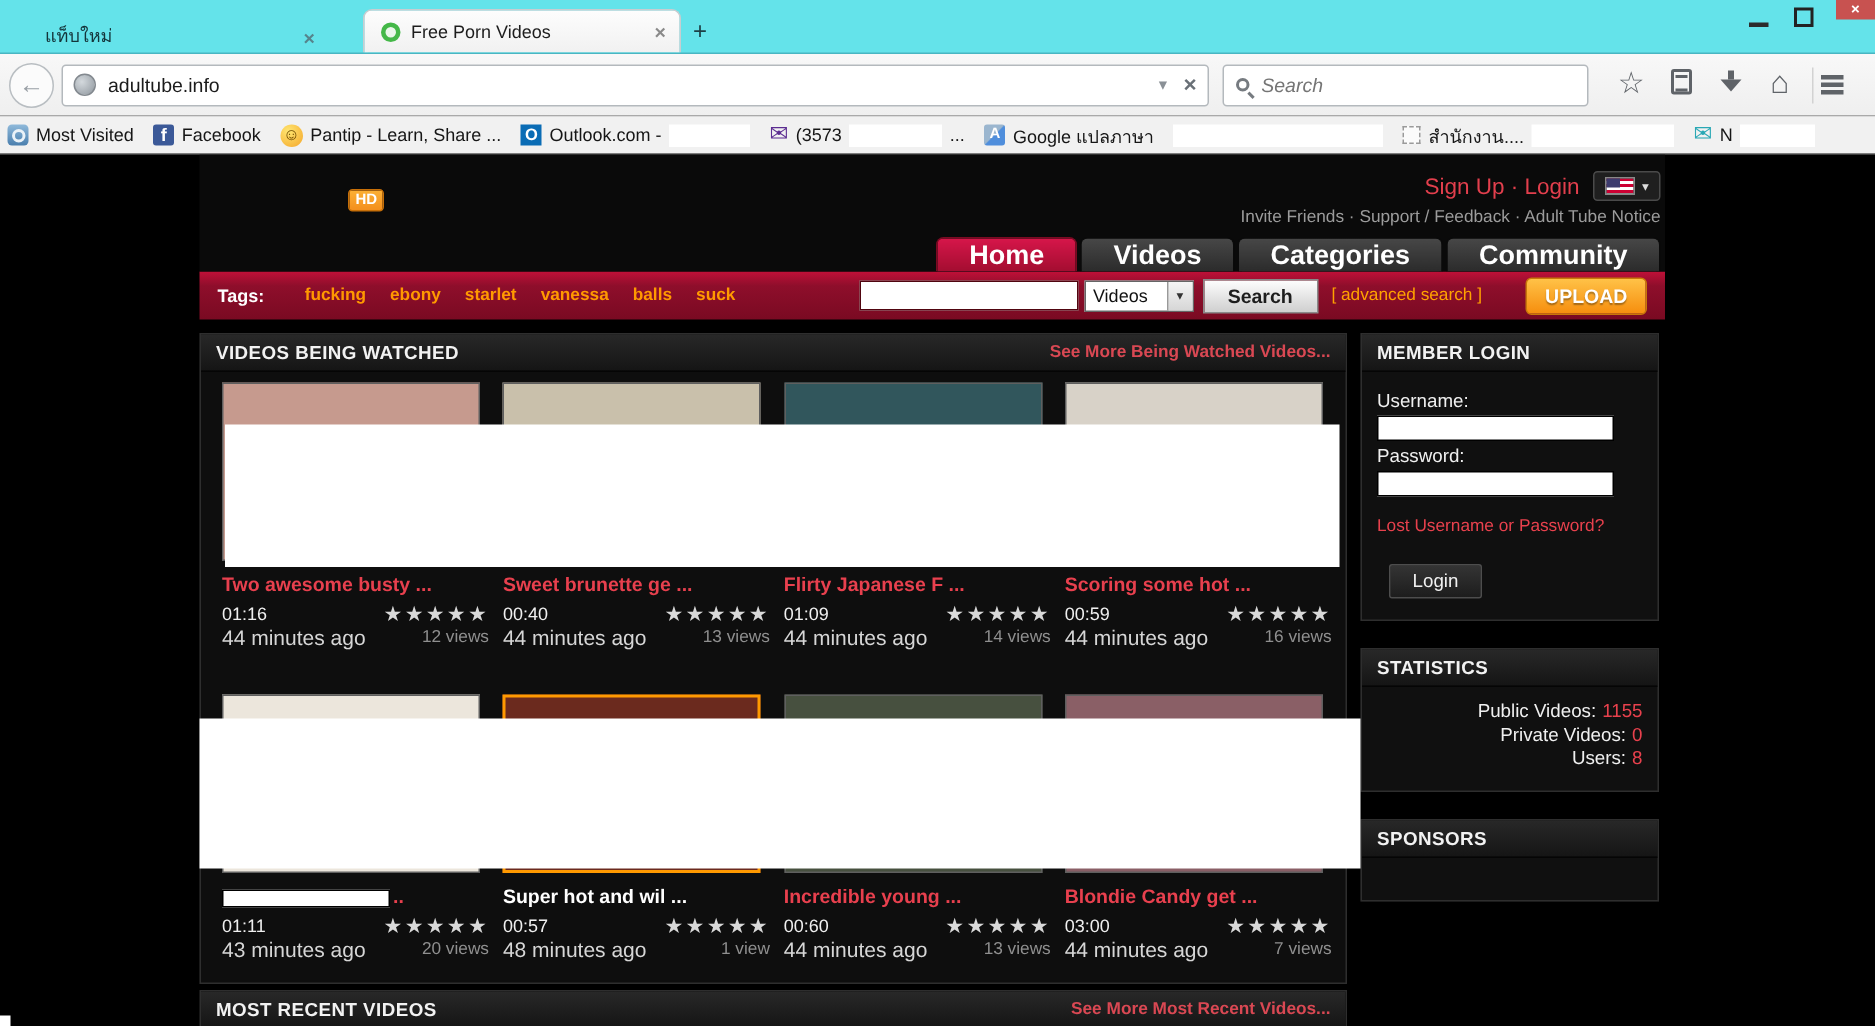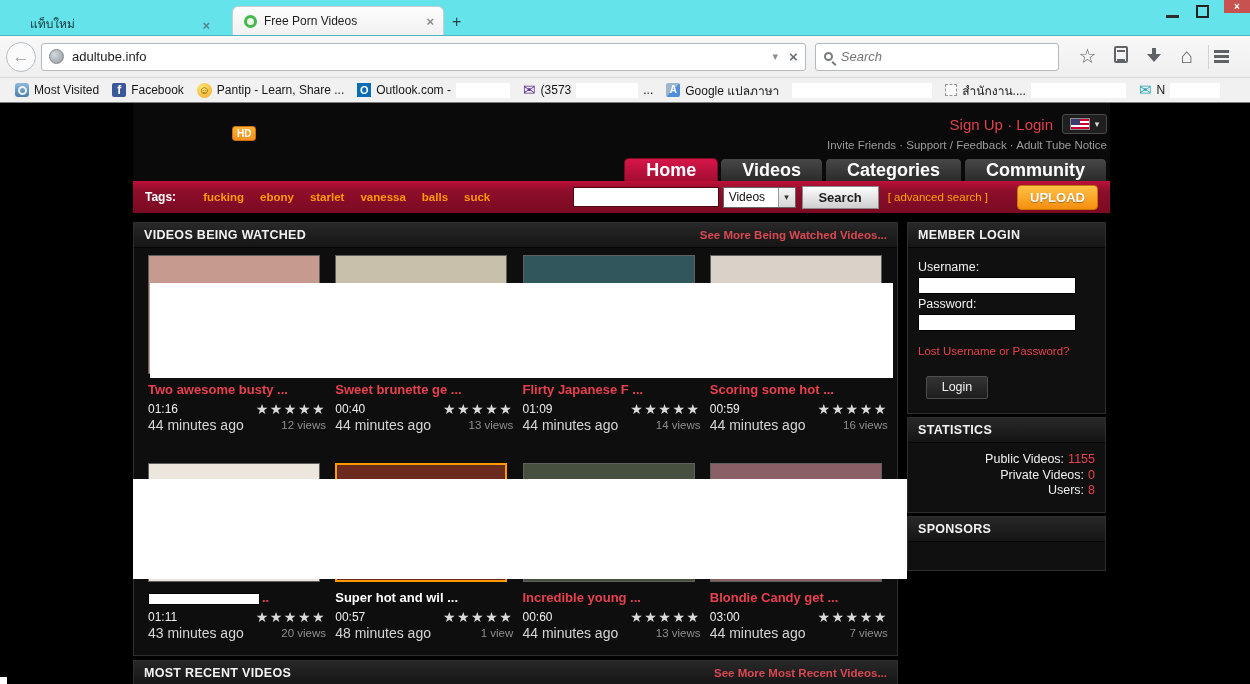--- a/index.html
+++ b/index.html
@@ -4,21 +4,21 @@
 <style>
   * { box-sizing: border-box; margin: 0; padding: 0; }
   html,body { width:1250px; height:684px; overflow:hidden; }
   body { font-family:"Liberation Sans",sans-serif; background:#000; position:relative; }
 
   
   .titlebar { position:relative; height:36px; background:#64e3ea; border-bottom:1px solid #49b6c2; }
   .tabstrip { position:absolute; left:10px; bottom:0; display:flex; align-items:flex-end; }
   .tab-inactive { width:208px; height:26px; display:flex; align-items:flex-end; padding:0 8px 2px 20px; font-size:12px; color:#14343a; }
   .tab-close { margin-left:auto; color:#56848c; font-size:13px; font-weight:bold; cursor:default; }
-  .tab-active { width:212px; height:29px; background:linear-gradient(#fdfdfd,#f1f1f1); border:1px solid #c8cdd0; border-bottom:none; border-radius:6px 6px 0 0; display:flex; align-items:center; gap:7px; padding:0 9px 0 11px; font-size:12px; color:#1d1d1d; margin-left:14px; }
+  .tab-active { width:212px; height:29px; background:linear-gradient(#fdfdfd,#f1f1f1); border:1px solid #c8cdd0; border-bottom:none; border-radius:6px 6px 0 0; display:flex; align-items:center; gap:7px; padding:0 9px 0 11px; font-size:12px; color:#1d1d1d; margin-left:24px; }
   .tab-active .tab-close { color:#8a8a8a; }
   .favicon-ring { width:13px; height:13px; border-radius:50%; border:3px solid #44b848; background:#eaf7ea; flex:none; }
   .newtab-btn { margin:0 0 6px 8px; font-size:16px; color:#1c4046; line-height:14px; }
   .win-controls { position:absolute; top:0; right:0; display:flex; align-items:flex-start; }
   .win-min { width:13px; height:3px; background:#2c2c2c; margin-top:15px; }
   .win-max { width:13px; height:13px; border:2px solid #222; margin:5px 0 0 17px; }
   .win-close { width:26px; height:13px; background:#c85250; color:#fff; font-size:10px; font-weight:bold; text-align:center; line-height:13px; margin-left:15px; }
 
   .navbar { height:42px; background:linear-gradient(#f8f8f8,#efefef); display:flex; align-items:center; padding:0 6px; border-bottom:1px solid #dadada; }
   .back-btn { flex:none; width:30px; height:30px; border-radius:50%; border:1px solid #b9bec2; background:#fbfbfb; color:#9aa0a6; font-size:17px; line-height:27px; text-align:center; margin-right:5px; }
@@ -38,21 +38,21 @@
   .clipboard-icon { display:inline-block; width:14px; height:17px; border:2px solid #5f6368; border-radius:2px; position:relative; }
   .clipboard-icon::before { content:""; position:absolute; left:1px; right:1px; top:2px; height:7px; border-top:2px solid #5f6368; border-bottom:2px solid #5f6368; }
   .down-icon { display:inline-block; position:relative; width:14px; height:14px; }
   .down-icon::before { content:""; position:absolute; left:5px; top:0; width:4px; height:6px; background:#5f6368; }
   .down-icon::after { content:""; position:absolute; left:0; top:6px; border-left:7px solid transparent; border-right:7px solid transparent; border-top:8px solid #5f6368; }
   .home-icon { font-size:21px; color:#5f6368; line-height:20px; }
   .vsep { width:1px; height:24px; background:#d2d2d2; margin:0 5px; }
   .menu-icon { display:inline-block; margin-right:-3px; }
   .menu-icon span { display:block; width:15px; height:3px; background:#5f6368; margin:2px 0; }
 
-  .bookmarksbar { height:25px; background:#f1f1f1; display:flex; align-items:center; gap:13px; padding:0 15px; font-size:12px; color:#161616; border-bottom:1px solid #7e7e7e; white-space:nowrap; overflow:hidden; }
+  .bookmarksbar { height:25px; background:#f1f1f1; display:flex; align-items:center; gap:13px; padding:0 5px; font-size:12px; color:#161616; border-bottom:1px solid #7e7e7e; white-space:nowrap; overflow:hidden; }
   .bm { display:flex; align-items:center; gap:5px; flex:none; }
   .redact { display:inline-block; height:15px; background:#fff; flex:none; }
   .mv-icon { width:14px; height:14px; border-radius:3px; background:linear-gradient(#8fb9da,#4a7fae); position:relative; }
   .mv-icon::after { content:""; position:absolute; left:3px; top:3px; width:5px; height:5px; border:2px solid #eaf2f8; border-radius:50%; }
   .fb-icon { width:14px; height:14px; background:#3b5998; color:#fff; font-weight:bold; font-size:12px; text-align:center; line-height:14px; border-radius:2px; }
   .smiley-icon { width:15px; height:15px; border-radius:50%; background:radial-gradient(circle at 35% 30%,#ffe671,#f4a62a); color:#6e4a00; font-size:11px; line-height:14px; text-align:center; }
   .ol-icon { width:14px; height:14px; background:#0a6cb5; color:#fff; font-size:11px; font-weight:bold; text-align:center; line-height:14px; }
   .mail-purple-icon { color:#5c2d91; font-size:15px; line-height:14px; }
   .tr-icon { width:14px; height:14px; background:linear-gradient(135deg,#9bb6cf 48%,#4f8edc 52%); border-radius:2px; color:#fff; font-size:10px; font-weight:bold; text-align:center; line-height:14px; }
   .box-icon { width:12px; height:12px; border:1px dashed #9a9a9a; background:#fbfbfb; }
@@ -102,21 +102,21 @@
   .vtitle { font-size:13px; font-weight:bold; color:#e8404e; white-space:nowrap; overflow:hidden; height:16px; margin-bottom:3px; width:178px; }
   .vtitle.white { color:#fff; }
   .title-redact { display:inline-block; width:112px; height:12px; background:#fff; border:1px solid #000; vertical-align:middle; margin-right:2px; }
   .meta { width:178px; display:flex; justify-content:space-between; align-items:center; }
   .duration { color:#efefef; font-size:12px; }
   .stars { color:#d9d9d9; font-size:14px; letter-spacing:1.5px; }
   .age { color:#d6d6d6; font-size:14px; }
   .views { color:#8f8f8f; font-size:11.5px; }
 
   .sidebar { width:199px; }
-  .side-panel { border:1px solid #2e2e2e; background:#101010; margin-bottom:3px; }
+  .side-panel { border:1px solid #2e2e2e; background:#101010; margin-bottom:18px; }
   .login-body { padding:9px 10px 6px; }
   .fld-label { color:#f0f0f0; font-size:12.5px; margin:3px 0 3px; }
   .fld-input { width:158px; height:17px; background:#fff; border:1px solid #000; display:block; outline:none; padding:0 3px; font-family:inherit; }
   .red-links { margin-top:13px; }
   .red-link { display:block; color:#e8414d; font-size:11.5px; line-height:15px; }
   .login-btn { margin:17px 0 8px 8px; width:62px; height:23px; background:linear-gradient(#343434,#1d1d1d); border:1px solid #4d4d4d; border-radius:2px; color:#f0f0f0; font-size:12.5px; text-align:center; line-height:21px; }
   .stats-body { padding:9px 10px 13px; }
   .stat-line { font-size:12.5px; color:#f0f0f0; line-height:15.5px;text-align:right; }
   .stat-val { color:#e8414d; margin-left:4px; }
   .sponsors-body { height:28px; }

